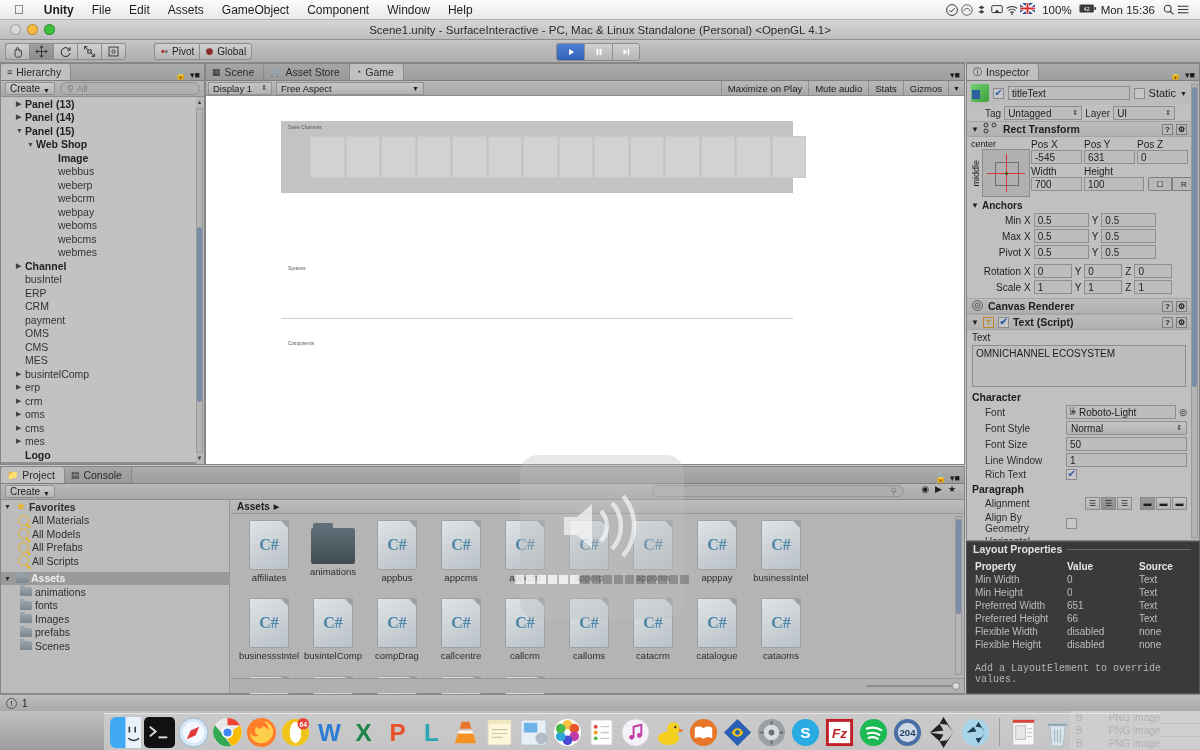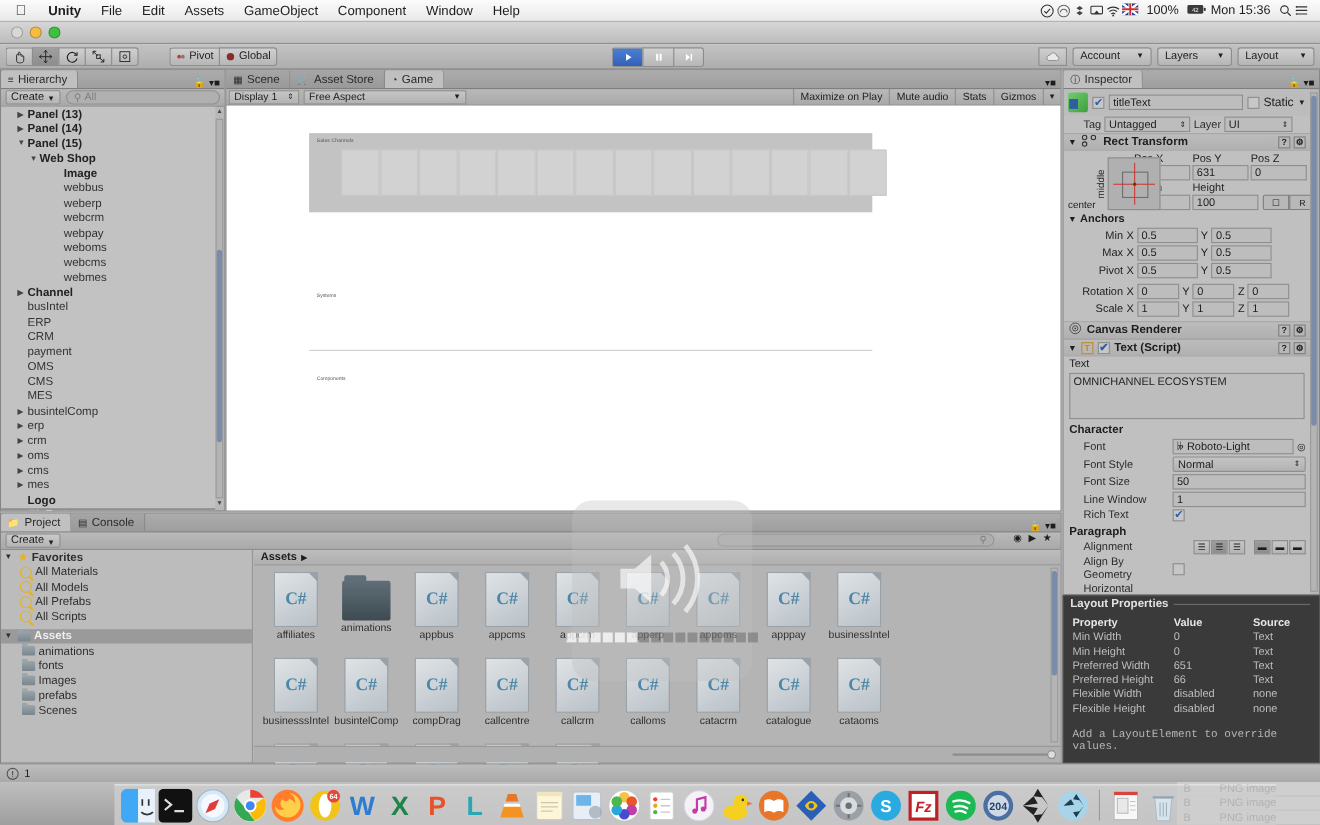--- a/index.html
+++ b/index.html
@@ -291,20 +291,21 @@
       </span>
     </span>
   </div>
 
   <div class="titlebar">
     <span class="tl">
       <i class="c1"></i>
       <i class="c2"></i>
       <i class="c3"></i>
     </span>
+    <span class="titletext">Scene1.unity - SurfaceInteractive - PC, Mac &amp; Linux Standalone (Personal) &lt;OpenGL 4.1&gt;</span>
   </div>
 
   <div class="toolbar">
     <span class="tgroup">
       <span class="tbtn l">
         <svg width="13" height="13" viewBox="0 0 16 16">
             <path d="M5 12V6.5a1 1 0 0 1 2 0V4a1 1 0 0 1 2 0v2.5a1 1 0 0 1 2 0V8a1 1 0 0 1 2 0v4c0 2-1.5 3-3.5 3H8c-2 0-3-1-3-3z" fill="none" stroke="#222" stroke-width="1"></path>
           </svg>
       </span>
       <span class="tbtn on">
@@ -357,39 +358,20 @@
         <svg width="10" height="10" viewBox="0 0 16 16">
             <rect x="4" y="3" width="3" height="10" fill="#fff"></rect>
             <rect x="9" y="3" width="3" height="10" fill="#fff"></rect>
           </svg>
       </span>
       <span class="tbtn r">
         <svg width="10" height="10" viewBox="0 0 16 16">
             <path d="M4 3l6 5-6 5z" fill="#fff"></path>
             <rect x="11" y="3" width="2" height="10" fill="#fff"></rect>
           </svg>
-      </span>
-    </span>
-    <span class="right-tools">
-      <span class="tbtn">
-        <svg width="14" height="11" viewBox="0 0 20 14">
-            <path d="M5 12h10a3 3 0 0 0 .2-6A4.5 4.5 0 0 0 6.5 5 3.6 3.6 0 0 0 5 12z" fill="#e8e8e8" stroke="#777" stroke-width="0.9"></path>
-          </svg>
-      </span>
-      <span class="dd" style="width:72px">
-        <span>Account</span>
-        <span class="arr">▼</span>
-      </span>
-      <span class="dd" style="width:68px">
-        <span>Layers</span>
-        <span class="arr">▼</span>
-      </span>
-      <span class="dd" style="width:70px">
-        <span>Layout</span>
-        <span class="arr">▼</span>
       </span>
     </span>
   </div>
 
   <div class="panel" id="hier">
     <div class="ptabs">
       <div class="ptab sel">
         <span class="gl">≡</span>
         <span>Hierarchy</span>
       </div>
@@ -636,21 +618,21 @@
               <circle cx="3" cy="9" r="2" fill="none" stroke="#333"></circle>
             </svg>
         </span>
         <span>Rect Transform</span>
         <span class="sp">
           <span class="sq">?</span>
           <span class="sq">⚙</span>
         </span>
       </div>
       <div style="display:flex; padding:2px 4px; gap:4px;">
-        <div style="width:56px; display:flex; flex-direction:row; align-items:flex-end;">
+        <div style="width:56px; display:flex; flex-direction:column; align-items:flex-start;">
           <span style="font-size:9px">center</span>
           <div style="display:flex; align-items:center; gap:1px;">
             <span style="writing-mode:vertical-rl; transform:rotate(180deg); font-size:9px">middle</span>
             <span class="anchorbox">
               <span class="inner"></span>
               <span class="hl"></span>
               <span class="vl"></span>
               <span class="dot"></span>
             </span>
           </div>

